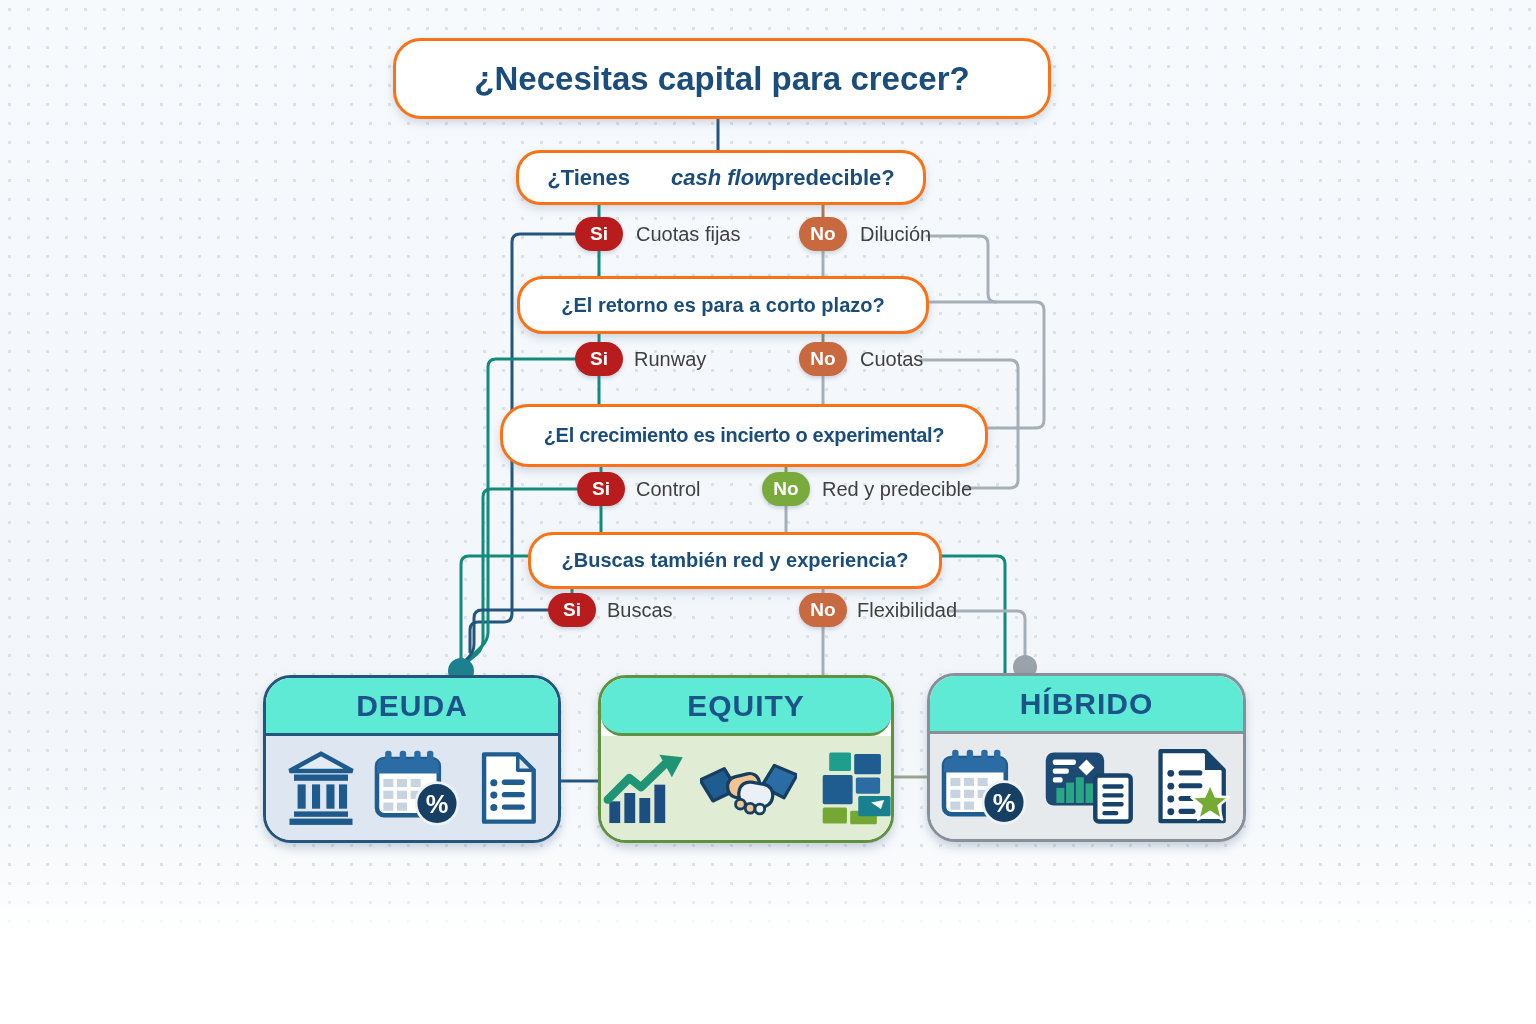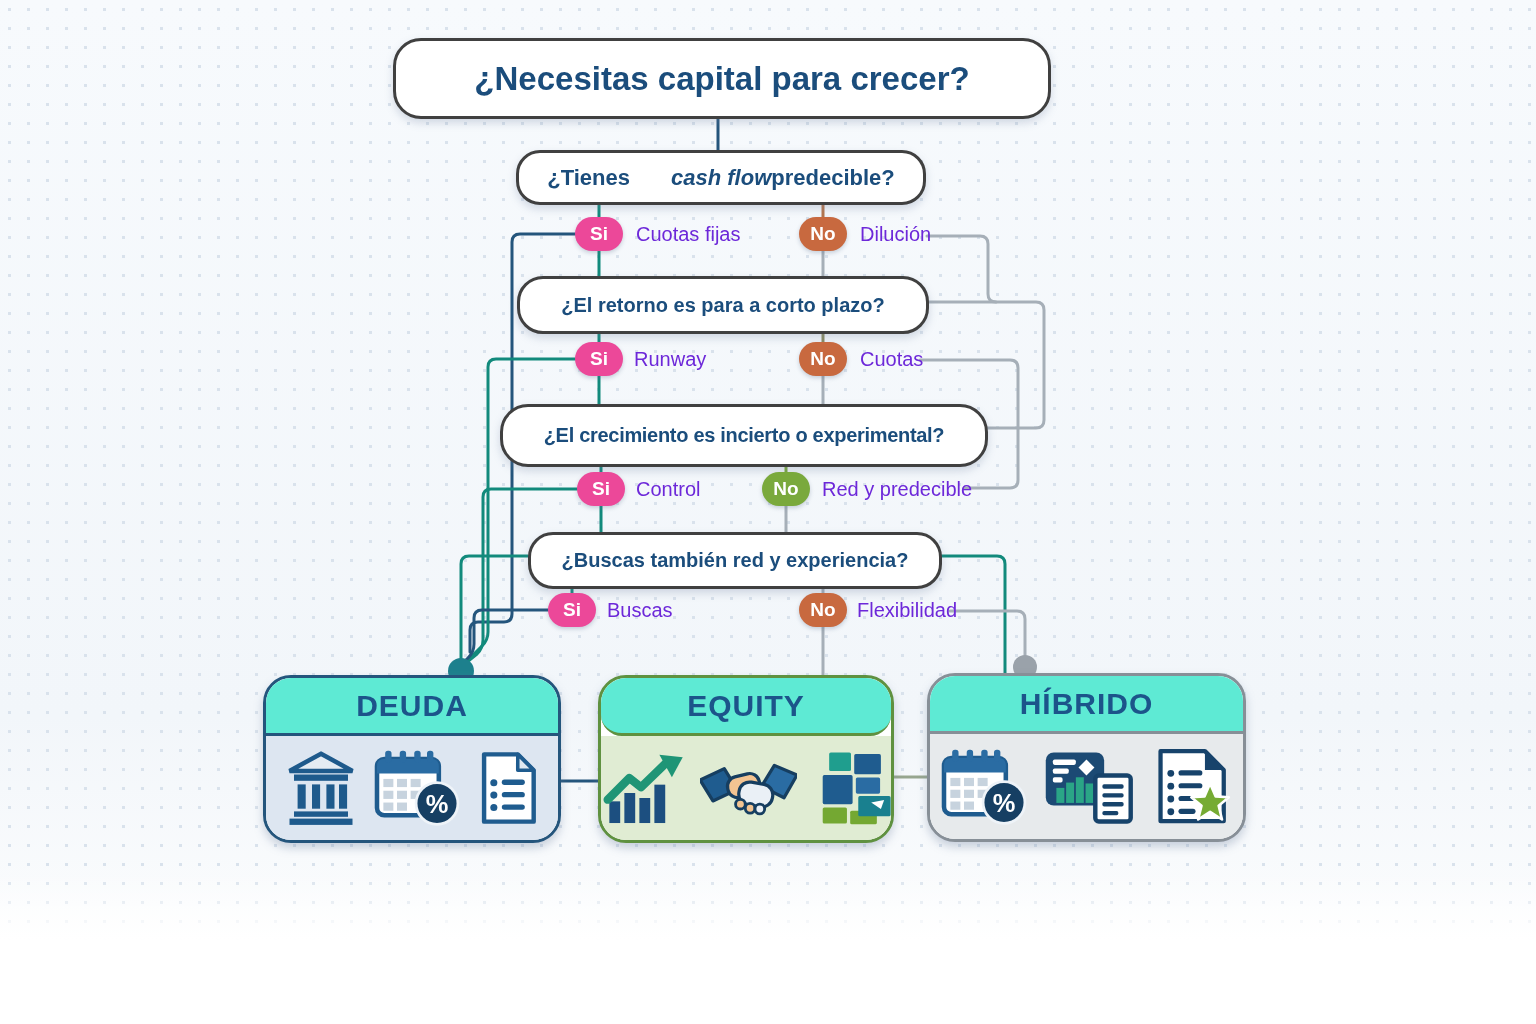--- a/index.html
+++ b/index.html
@@ -6,43 +6,43 @@
   body{
     width:1536px;height:1024px;position:relative;overflow:hidden;
     font-family:"Liberation Sans",sans-serif;
     background:
       radial-gradient(circle,#d9e2ec 1.6px, transparent 1.8px) 0 0/19px 19px,
       linear-gradient(180deg,#f7fafd 0%,#f2f6fa 70%,#ffffff 100%);
   }
   .stage{position:absolute;inset:0;}
   .wires{position:absolute;left:0;top:0;z-index:1;}
   .qbox{
-    position:absolute;z-index:2;background:#ffffff;border:3px solid #404040;
+    position:absolute;z-index:2;background:#ffffff;border:3px solid #f97316;
     display:flex;align-items:center;justify-content:center;
     color:#1b4d7c;font-weight:bold;white-space:nowrap;
     box-shadow:0 4px 8px rgba(110,130,160,.28);
   }
   .q1{left:393px;top:38px;width:652px;height:75px;border-radius:28px;font-size:33px;}
   .q2{left:516px;top:150px;width:404px;height:49px;border-radius:24px;font-size:22px;}
   .q3{left:517px;top:276px;width:406px;height:52px;border-radius:26px;font-size:20px;}
   .q4{left:500px;top:404px;width:482px;height:57px;border-radius:28px;font-size:20px;letter-spacing:-0.3px;}
   .q5{left:528px;top:532px;width:408px;height:51px;border-radius:25px;font-size:20px;}
   .q2 .it{font-style:italic;margin-left:41px;}
   .pill{
     position:absolute;z-index:2;width:48px;height:34px;border-radius:17px;
     display:flex;align-items:center;justify-content:center;
     color:#fff;font-weight:bold;font-size:19px;
     box-shadow:0 2px 4px rgba(90,110,140,.3);
   }
-  .pill.teal{background:#ec4899;}
+  .pill.teal{background:#b91c1c;}
   .pill.orange{background:#c8693f;}
   .pill.green{background:#7aa93c;}
   .tag{
     position:absolute;z-index:2;height:34px;line-height:34px;
-    color:#6d28d9;font-size:20px;white-space:nowrap;
+    color:#404040;font-size:20px;white-space:nowrap;
   }
   .outcome{
     position:absolute;z-index:2;border-radius:28px;overflow:hidden;
     box-shadow:0 5px 10px rgba(110,130,160,.35);background:#fff;
   }
   .outcome .head{
     height:55px;background:#5eead4;display:flex;align-items:center;justify-content:center;
     color:#1c548a;font-weight:bold;font-size:30px;letter-spacing:1px;white-space:nowrap;
   }
   .outcome .body{

